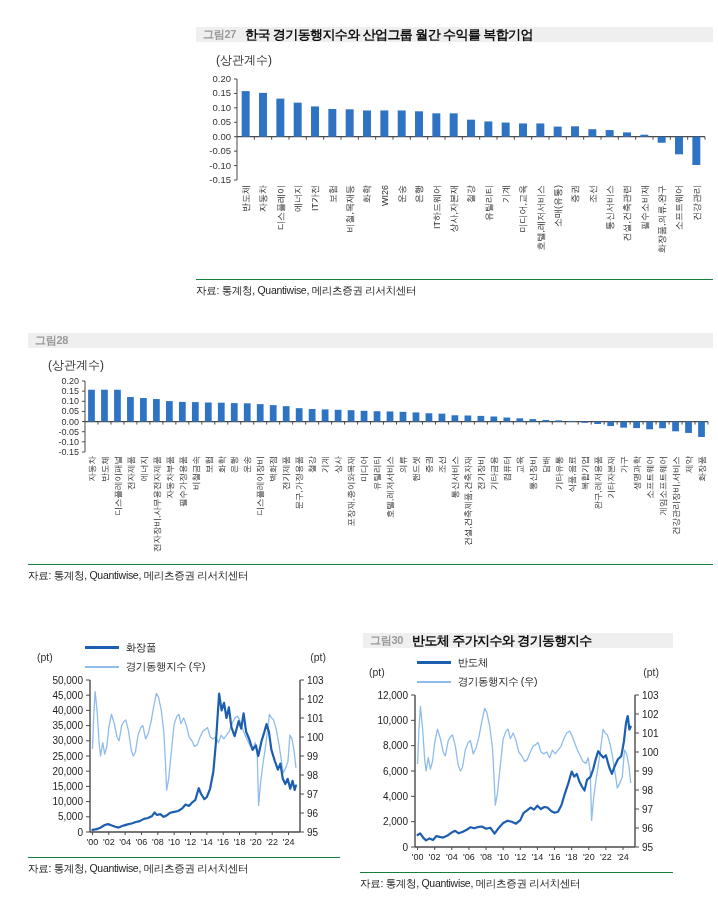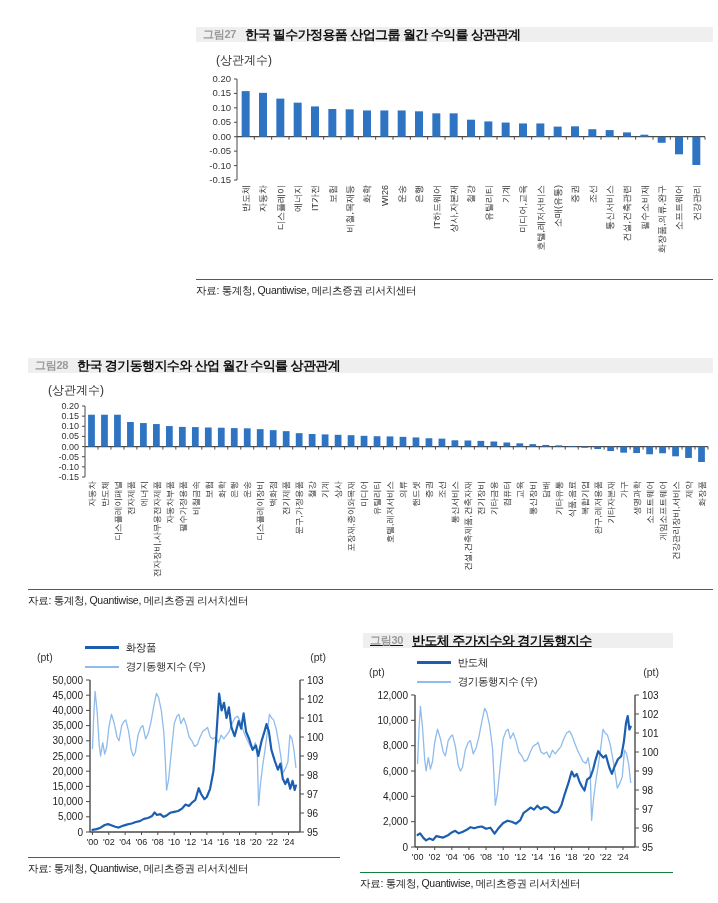--- a/index.html
+++ b/index.html
@@ -41,21 +41,21 @@
   .swatch { display:inline-block; width:34px; }
   .swatch.dark  { height:3px; }
   .swatch.light { height:2px; }
 </style>
 </head>
 <body>
 
 <section class="fig" style="left:196px; top:27px; width:517px;">
   <header class="fig-head" style="background: rgb(239, 239, 239);">
     <span class="fig-no" style="color: rgb(155, 155, 155);">그림27</span>
-    <span class="fig-title">한국 필수가정용품 산업그룹 월간 수익률 상관관계</span>
+    <span class="fig-title">한국 경기동행지수와 산업그룹 월간 수익률 복합기업</span>
   </header>
   <div class="unit">(상관계수)</div>
   <svg class="chart" id="chart27" width="517" height="210">
       <line x1="41" y1="13" x2="41" y2="114" stroke="#4a4a4a" stroke-width="1"></line>
       <line x1="38" y1="13" x2="41" y2="13" stroke="#4a4a4a" stroke-width="1"></line>
       <text x="35" y="16" text-anchor="end" font-size="9.5" fill="#333">0.20</text>
       <line x1="38" y1="27.428571428571423" x2="41" y2="27.428571428571423" stroke="#4a4a4a" stroke-width="1"></line>
       <text x="35" y="30.428571428571423" text-anchor="end" font-size="9.5" fill="#333">0.15</text>
       <line x1="38" y1="41.857142857142854" x2="41" y2="41.857142857142854" stroke="#4a4a4a" stroke-width="1"></line>
       <text x="35" y="44.857142857142854" text-anchor="end" font-size="9.5" fill="#333">0.10</text>
@@ -148,24 +148,23 @@
       <rect x="479.01333333333326" y="70.71428571428572" width="7.973333333333333" height="17.602857142857147" fill="#2E74C3"></rect>
       <line x1="491.66666666666663" y1="70.71428571428572" x2="491.66666666666663" y2="73.71428571428572" stroke="#4a4a4a" stroke-width="1"></line>
       <text x="486.41999999999996" y="119" text-anchor="end" font-size="9" fill="#333" transform="rotate(-90 486.41999999999996 119)">소프트웨어</text>
       <rect x="496.34666666666664" y="70.71428571428572" width="7.973333333333333" height="28.280000000000015" fill="#2E74C3"></rect>
       <line x1="508.99999999999994" y1="70.71428571428572" x2="508.99999999999994" y2="73.71428571428572" stroke="#4a4a4a" stroke-width="1"></line>
       <text x="503.75333333333333" y="119" text-anchor="end" font-size="9" fill="#333" transform="rotate(-90 503.75333333333333 119)">건강관리</text>
     </svg>
   <footer class="fig-src">자료: 통계청, Quantiwise, 메리츠증권 리서치센터</footer>
 </section>
 
-<section class="fig" style="left:28px; top:333px; width:685px;margin-top:25px;">
+<section class="fig" style="left:28px; top:333px; width:685px;">
   <header class="fig-head" style="background: rgb(239, 239, 239);">
     <span class="fig-no" style="color: rgb(155, 155, 155);">그림28</span>
-    <span class="fig-title">한국 경기동행지수와 산업 월간 수익률 상관관계</span>
   </header>
   <div class="unit" style="margin-top:9px;">(상관계수)</div>
   <svg class="chart" id="chart28" width="685" height="190">
       <line x1="57" y1="10" x2="57" y2="81" stroke="#4a4a4a" stroke-width="1"></line>
       <line x1="54" y1="10" x2="57" y2="10" stroke="#4a4a4a" stroke-width="1"></line>
       <text x="51" y="13" text-anchor="end" font-size="9" fill="#333">0.20</text>
       <line x1="54" y1="20.14285714285714" x2="57" y2="20.14285714285714" stroke="#4a4a4a" stroke-width="1"></line>
       <text x="51" y="23.14285714285714" text-anchor="end" font-size="9" fill="#333">0.15</text>
       <line x1="54" y1="30.285714285714285" x2="57" y2="30.285714285714285" stroke="#4a4a4a" stroke-width="1"></line>
       <text x="51" y="33.285714285714285" text-anchor="end" font-size="9" fill="#333">0.10</text>
@@ -413,21 +412,21 @@
       <text x="244.21789883268414" y="169" text-anchor="middle" font-size="9" fill="#222">'22</text>
       <line x1="260.56031128404595" y1="156" x2="260.56031128404595" y2="159" stroke="#4a4a4a" stroke-width="1"></line>
       <text x="260.56031128404595" y="169" text-anchor="middle" font-size="9" fill="#222">'24</text>
       <path d="M64.5 72.4L65.8 38.2L67.1 15.4L69.2 36.3L71.2 68.6L72.6 80.0L74.7 66.7L76.7 78.1L78.8 70.5L80.8 51.5L83.5 38.2L86.3 47.7L89.0 61.0L91.0 64.8L93.7 49.6L95.7 45.8L97.8 43.9L100.6 55.3L103.3 74.3L105.3 80.0L107.4 76.2L110.0 59.1L112.8 51.5L114.9 49.6L117.6 62.9L120.3 57.2L123.0 45.8L125.7 30.6L128.4 17.3L130.5 21.1L133.3 34.4L135.9 57.2L137.3 83.8L138.6 114.2L140.7 102.8L143.5 74.3L146.2 47.7L148.9 40.1L150.9 38.2L152.9 47.7L155.7 42.0L158.4 49.6L161.1 61.0L163.9 64.8L166.6 70.5L169.3 68.6L172.1 61.0L174.8 55.3L177.5 53.4L179.5 51.5L182.3 61.0L185.0 62.9L187.7 61.0L190.5 66.7L193.1 59.1L195.8 62.9L198.6 59.1L201.3 55.3L204.0 47.7L206.8 42.0L209.5 40.1L211.5 43.9L214.2 51.5L217.0 59.1L219.7 64.8L222.4 70.5L225.2 72.4L227.2 66.7L229.3 80.0L230.6 129.4L232.6 106.6L234.7 89.5L236.7 76.2L238.7 61.0L241.5 38.2L243.6 42.0L245.6 43.9L248.3 53.4L251.0 68.6L253.0 81.9L255.1 97.1L257.9 91.4L259.9 85.7L261.9 59.1L264.0 62.9L266.0 74.3L267.9 91.4" fill="none" stroke="#8FBCEC" stroke-width="1.3" stroke-linejoin="round" stroke-linecap="round"></path>
       <path d="M64.5 153.9L68.5 153.1L72.6 151.7L76.7 149.0L80.0 148.1L83.2 149.3L87.3 150.8L90.6 151.6L95.5 149.6L99.6 148.4L103.7 147.5L107.8 146.0L111.8 145.1L115.9 142.9L120.0 142.0L124.1 139.9L126.6 136.5L129.0 139.0L132.3 138.1L135.5 140.8L138.0 139.9L142.1 136.8L146.2 135.9L150.2 135.0L154.3 132.3L157.6 128.6L160.9 129.9L164.1 126.5L167.4 123.8L170.7 112.2L173.1 118.0L176.4 123.2L178.8 121.0L182.1 112.8L185.4 95.2L187.8 67.8L191.1 17.7L193.6 34.4L196.0 26.8L198.5 42.0L200.9 31.4L203.4 51.1L206.6 60.2L210.7 45.0L213.2 52.6L215.6 37.4L218.1 55.7L221.3 63.3L224.6 73.9L227.9 69.4L230.3 80.0L233.6 64.8L236.0 57.2L238.5 48.1L240.9 55.7L243.4 73.9L246.7 84.6L249.9 93.7L252.4 87.6L254.8 102.8L257.3 108.0L259.7 102.8L262.2 112.8L264.6 104.9L266.7 114.0L267.9 109.5" fill="none" stroke="#1C5FB0" stroke-width="2.2" stroke-linejoin="round" stroke-linecap="round"></path>
     </svg>
   <footer class="fig-src">자료: 통계청, Quantiwise, 메리츠증권 리서치센터</footer>
 </section>
 
 <section class="fig" style="left:360px; top:633px; width:313px;">
-  <header class="fig-head" style="margin-left: 3px; background: rgb(239, 239, 239); text-decoration: underline;">
+  <header class="fig-head" style="margin-left: 3px; background: rgb(239, 239, 239);">
     <span class="fig-no" style="color: rgb(155, 155, 155);">그림30</span>
     <span class="fig-title">반도체 주가지수와 경기동행지수</span>
   </header>
   <div class="legend-band">
     <span class="unit-pt left">(pt)</span>
     <div class="legend">
       <div class="legend-row">
         <span class="swatch dark" style="background: rgb(28, 95, 176);"></span>
         <span class="lbl">반도체</span>
       </div>

